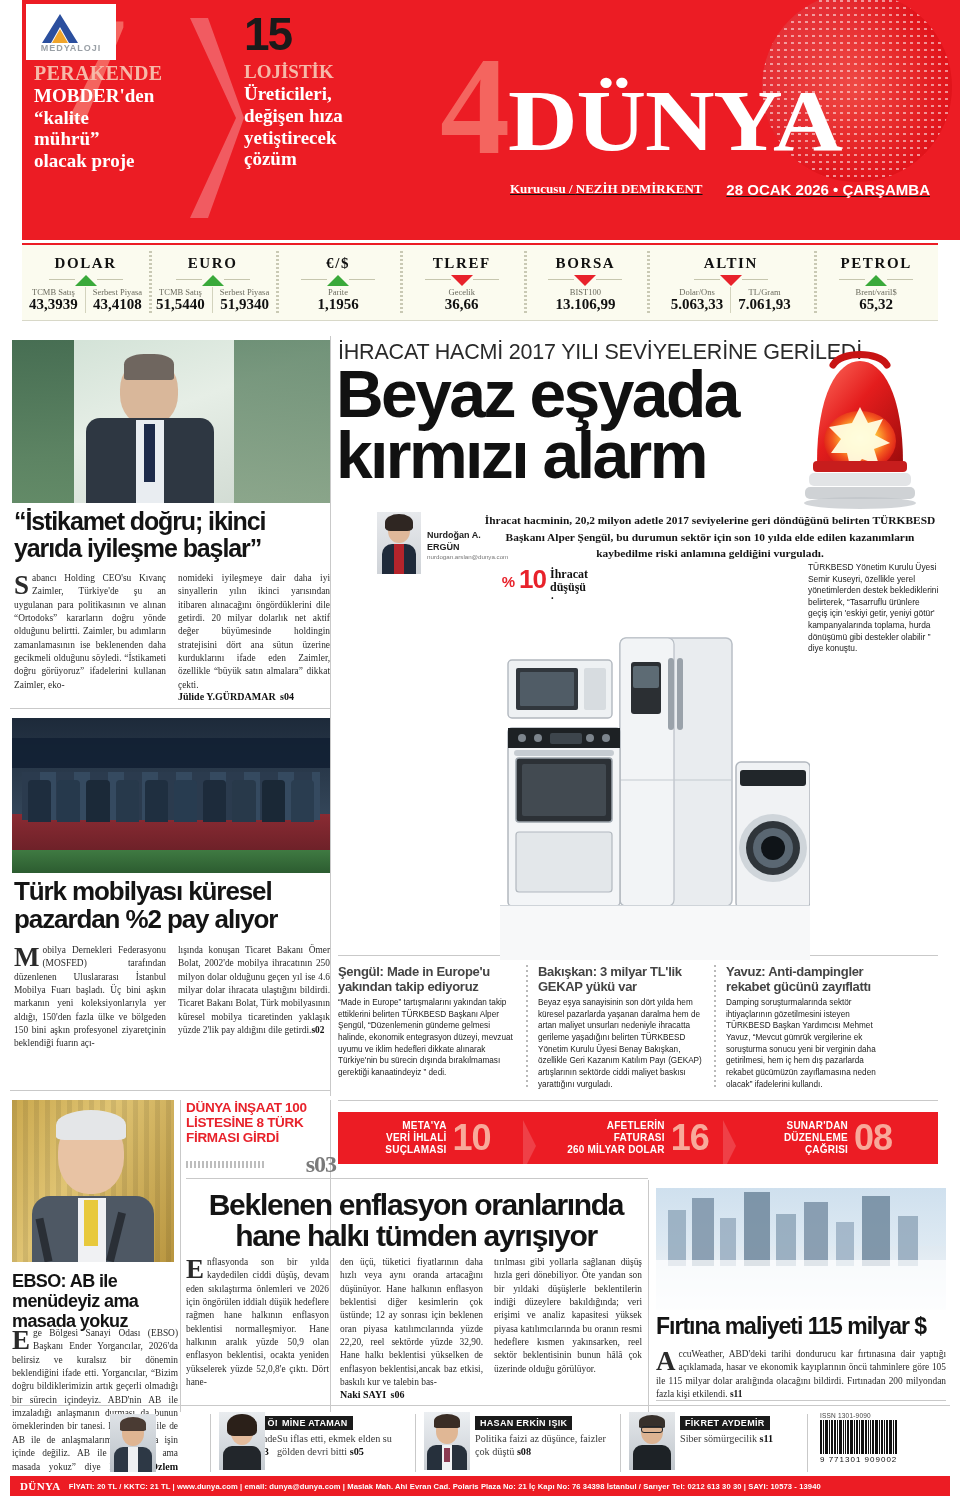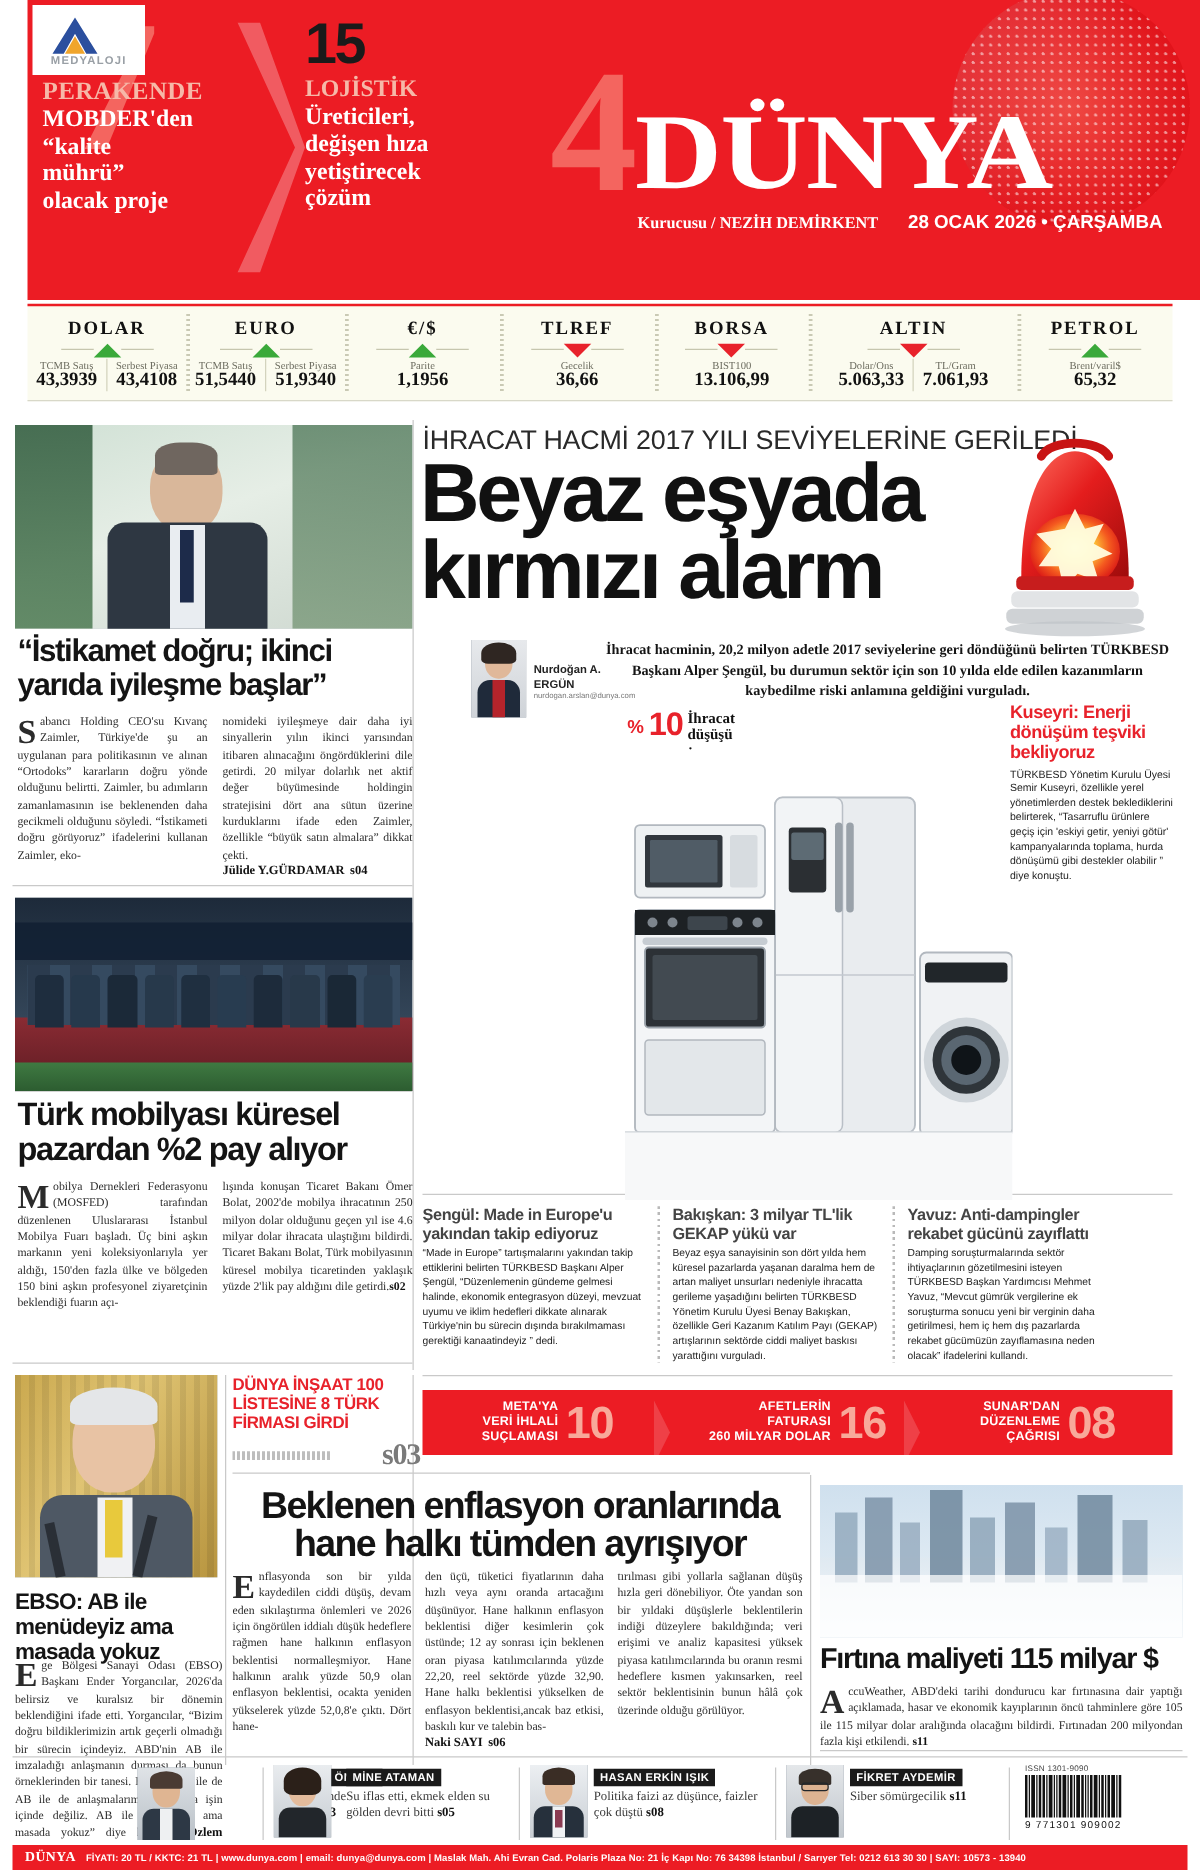--- a/index.html
+++ b/index.html
@@ -73,22 +73,22 @@
   }
   .ekopol .dots { display:flex; gap:4px; }
   .ekopol .dots i { width:15px; height:15px; border-radius:50%; background:#fff; display:block; }
   .dunya-word {
     font-family:"Liberation Serif", serif; font-weight:bold;
     font-size:86px; color:#fff; letter-spacing:-1px; line-height:0.92;
     margin-top:22px; margin-left:76px; white-space:nowrap;
     transform:scaleX(1.12); transform-origin:left center;
   }
   .mast-foot {
-    display:flex; justify-content:space-between; align-items:flex-end;
-    margin-left:78px; margin-top:8px; width:420px;
+    display:flex; justify-content:space-between; align-items:flex-start;
+    margin-left:78px; margin-top:20px; width:420px;text-decoration:underline;
   }
   .kurucu { font-family:"Liberation Serif", serif; font-size:13px; color:#fff; font-weight:bold; }
   .kurucu b { font-weight:bold; }
   .tarih { font-family:"Liberation Sans", sans-serif; font-size:15px; color:#fff; font-weight:bold; }
   .globe {
     position:absolute; right:8px; top:-8px; width:190px; height:190px;
     border-radius:50%;
     background:
       radial-gradient(circle at 35% 30%, rgba(255,255,255,.55) 0 1.2px, transparent 1.4px) 0 0/7px 7px,
       radial-gradient(circle at 50% 50%, #f04a44 0%, #e01018 75%);
@@ -599,21 +599,20 @@
     <circle cx="273" cy="248" r="34" fill="#cfd5da"></circle>
     <circle cx="273" cy="248" r="27" fill="#2f353a"></circle>
     <circle cx="273" cy="248" r="20" fill="#61707c" opacity=".85"></circle>
     <circle cx="273" cy="248" r="12" fill="#0f1418"></circle>
 
     <line x1="0" y1="306" x2="310" y2="306" stroke="#cfd4d9" stroke-width="2"></line>
     <rect x="0" y="306" width="310" height="54" fill="#f7f8f9"></rect>
   </svg>
 
   <div class="kuseyri">
-    <h4>Kuseyri: Enerji dönüşüm teşviki bekliyoruz</h4>
     <p>TÜRKBESD Yönetim Kurulu Üyesi Semir Kuseyri, özellikle yerel yönetimlerden destek beklediklerini belirterek, “Tasarruflu ürünlere geçiş için 'eskiyi getir, yeniyi götür' kampanyalarında toplama, hurda dönüşümü gibi destekler olabilir ” diye konuştu.</p>
   </div>
 
   <div class="trio">
     <div class="col">
       <h5>Şengül: Made in Europe'u yakından takip ediyoruz</h5>
       <p>“Made in Europe” tartışmalarını yakından takip ettiklerini belirten TÜRKBESD Başkanı Alper Şengül, “Düzenlemenin gündeme gelmesi halinde, ekonomik entegrasyon düzeyi, mevzuat uyumu ve iklim hedefleri dikkate alınarak Türkiye'nin bu sürecin dışında bırakılmaması gerektiği kanaatindeyiz ” dedi.</p>
     </div>
     <div class="col">
       <h5>Bakışkan: 3 milyar TL'lik GEKAP yükü var</h5>

